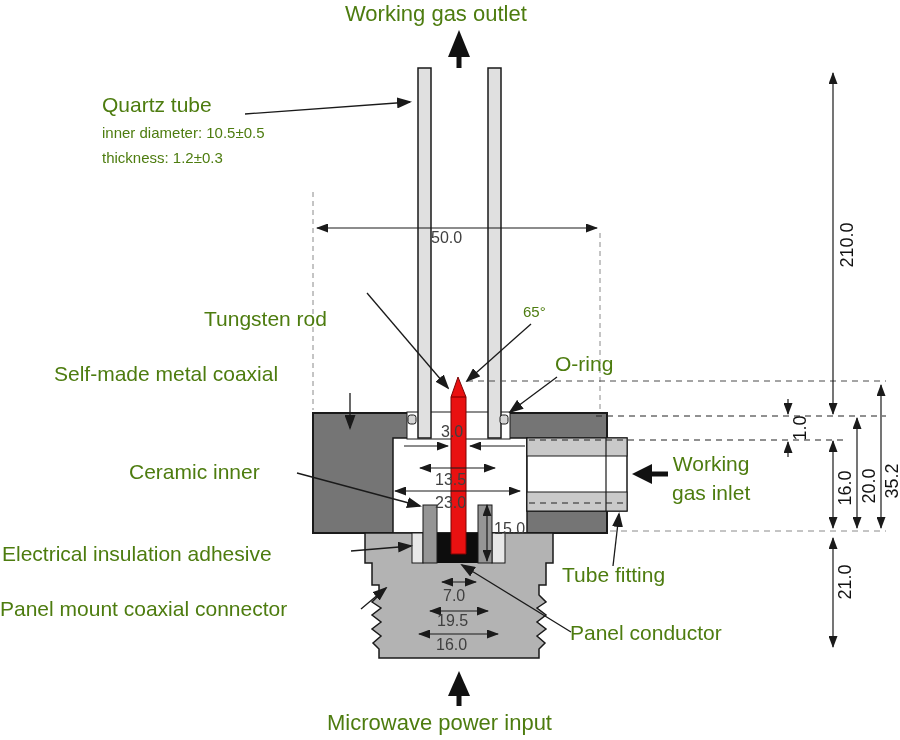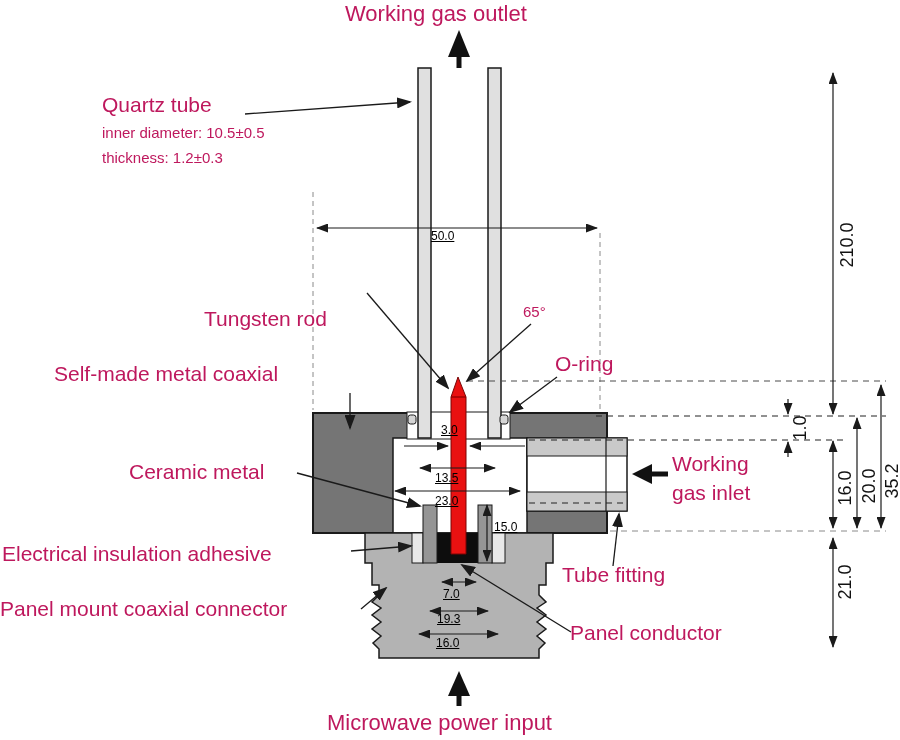--- a/index.html
+++ b/index.html
@@ -1,25 +1,25 @@
 <!DOCTYPE html>
 <html style="--tungsten-red: #e91111; --adapter-gray: #757575; --connector-gray: #b3b3b3; --quartz-gray: #e0e0e0; --ceramic-gray: #959595; --fitting-gray: #c9c9c9; --insulation-gray: #e8e8e8; --line-black: #1a1a1a;"><head>
 <meta charset="utf-8">
 <style>
   html,body{margin:0;padding:0;background:#ffffff;}
   #stage{
     position:relative;width:900px;height:740px;background:#fff;overflow:hidden;
     font-family:"Liberation Sans","DejaVu Sans",sans-serif;color:#111;
   }
   #linework{position:absolute;left:0;top:0;}
-  .lbl{position:absolute;white-space:nowrap;line-height:1.15;color:#be185d;}
+  .lbl{position:absolute;white-space:nowrap;line-height:1.15;color:#4d7c0f;text-align:center;}
   .big{font-size:22px;}
   .name{font-size:21px;}
   .sub{font-size:15px;}
-  .dim{position:absolute;white-space:nowrap;font-size:12px;color:#000000;text-decoration:underline;}
+  .dim{position:absolute;white-space:nowrap;font-size:16px;color:#404040;}
   .vdim{
     position:absolute;white-space:nowrap;font-size:18px;color:#111;
     transform:translate(-50%,-50%) rotate(-90deg);
   }
   .two-line{line-height:29px;}
 </style>
 </head>
 <body>
 
 <div id="stage">
@@ -135,39 +135,39 @@
   <div class="lbl big" style="left:327px;top:710px;">Microwave power input</div>
 
   <div class="lbl name" style="left:102px;top:93px;">Quartz tube</div>
   <div class="lbl sub" style="left:102px;top:124px;">inner diameter: 10.5±0.5</div>
   <div class="lbl sub" style="left:102px;top:149px;">thickness: 1.2±0.3</div>
 
   <div class="lbl name" style="left:204px;top:276px;margin-top:31px;">Tungsten rod</div>
   <div class="lbl sub" style="left:523px;top:303px;">65°</div>
   <div class="lbl name" style="left:555px;top:352px;">O-ring</div>
   <div class="lbl name" style="left:54px;top:362px;">Self-made metal coaxial</div>
-  <div class="lbl name" style="left:129px;top:460px;">Ceramic metal</div>
+  <div class="lbl name" style="left:129px;top:460px;">Ceramic inner</div>
 
   <div class="lbl name" style="left:2px;top:542px;">Electrical insulation adhesive</div>
 
   <div class="lbl name two-line" style="left:672px;top:449px;">
     <div>Working</div>
     <div>gas inlet</div>
   </div>
   <div class="lbl name" style="left:0px;top:597px;">Panel mount coaxial connector</div>
   <div class="lbl name" style="left:562px;top:563px;">Tube fitting</div>
   <div class="lbl name" style="left:570px;top:621px;">Panel conductor</div>
 
   <div class="dim" style="left:431px;top:229px;">50.0</div>
   <div class="dim" style="left:441px;top:423px;">3.0</div>
   <div class="dim" style="left:435px;top:471px;">13.5</div>
   <div class="dim" style="left:435px;top:494px;">23.0</div>
   <div class="dim" style="left:494px;top:520px;">15.0</div>
   <div class="dim" style="left:443px;top:587px;">7.0</div>
-  <div class="dim" style="left:437px;top:612px;">19.3</div>
+  <div class="dim" style="left:437px;top:612px;">19.5</div>
   <div class="dim" style="left:436px;top:636px;">16.0</div>
 
   <div class="vdim" style="left:847px;top:245px;">210.0</div>
   <div class="vdim" style="left:800px;top:428px;">1.0</div>
   <div class="vdim" style="left:845px;top:488px;">16.0</div>
   <div class="vdim" style="left:869px;top:486px;">20.0</div>
   <div class="vdim" style="left:892px;top:481px;">35.2</div>
   <div class="vdim" style="left:845px;top:582px;">21.0</div>
 
 </div>

